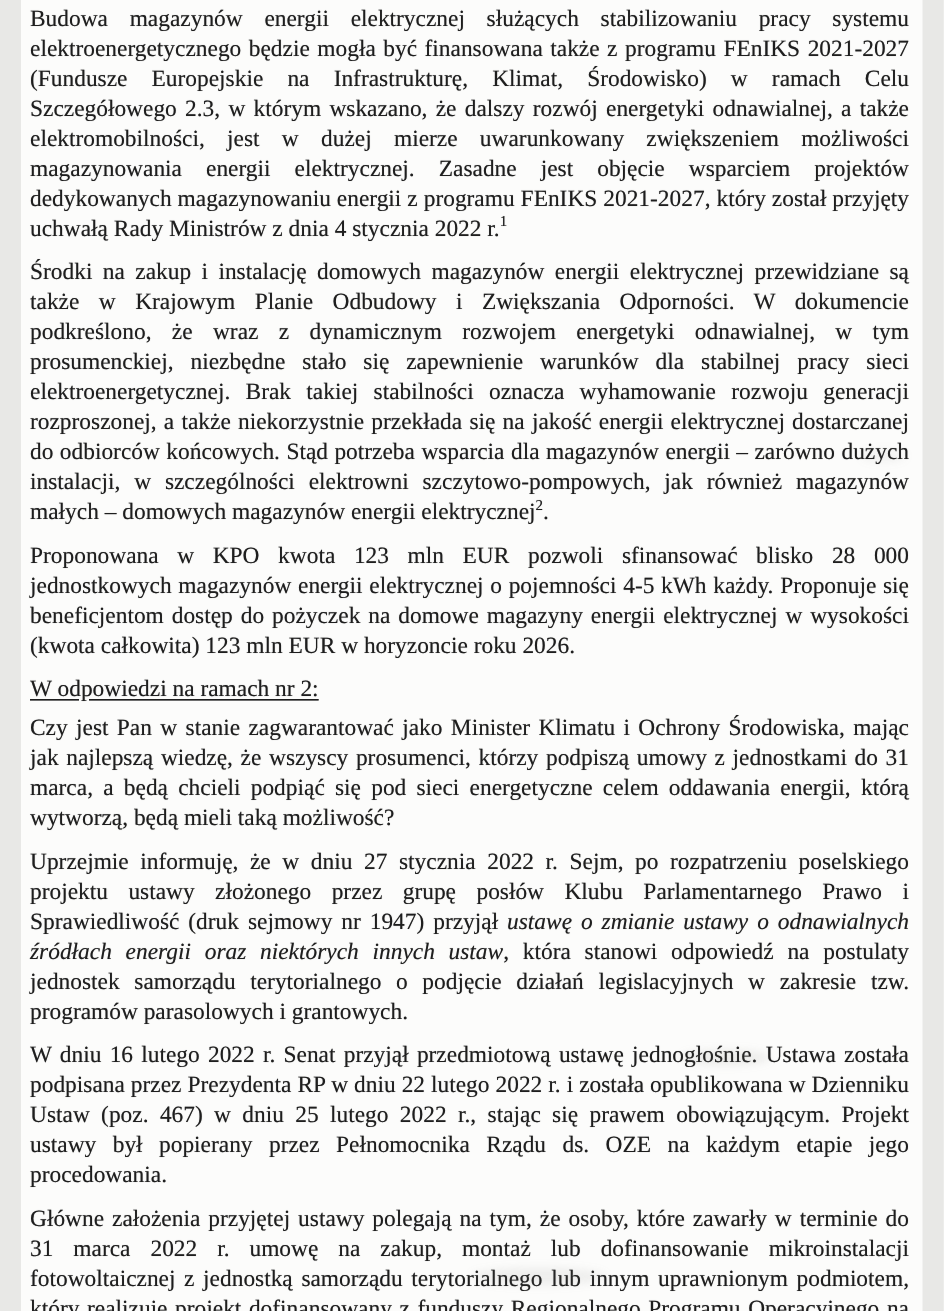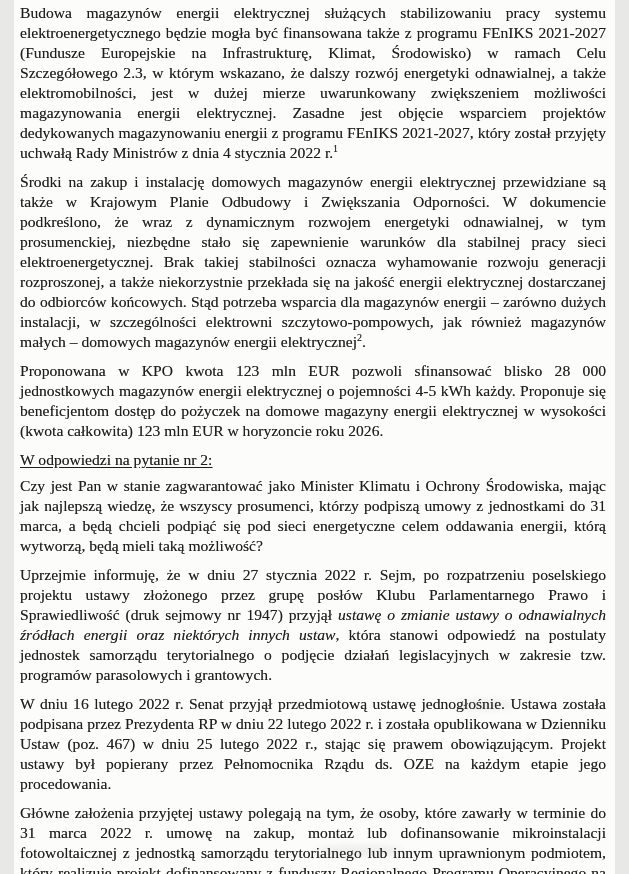--- a/index.html
+++ b/index.html
@@ -71,21 +71,21 @@
 <body>
 
 <div class="page">
 
   <p class="para"><span>Budowa magazynów energii elektrycznej służących stabilizowaniu pracy systemu elektroenergetycznego będzie mogła być finansowana także z programu FEnIKS 2021-2027 (Fundusze Europejskie na Infrastrukturę, Klimat, Środowisko) w ramach Celu Szczegółowego 2.3, w którym wskazano, że dalszy rozwój energetyki odnawialnej, a także elektromobilności, jest w dużej mierze uwarunkowany zwiększeniem możliwości magazynowania energii elektrycznej. Zasadne jest objęcie wsparciem projektów dedykowanych magazynowaniu energii z programu FEnIKS 2021-2027, który został przyjęty uchwałą Rady Ministrów z dnia 4 stycznia 2022 r.</span><sup>1</sup></p>
 
   <p class="para"><span>Środki na zakup i instalację domowych magazynów energii elektrycznej przewidziane są także w Krajowym Planie Odbudowy i Zwiększania Odporności. W dokumencie podkreślono, że wraz z dynamicznym rozwojem energetyki odnawialnej, w tym prosumenckiej, niezbędne stało się zapewnienie warunków dla stabilnej pracy sieci elektroenergetycznej. Brak takiej stabilności oznacza wyhamowanie rozwoju generacji rozproszonej, a także niekorzystnie przekłada się na jakość energii elektrycznej dostarczanej do odbiorców końcowych. Stąd potrzeba wsparcia dla magazynów energii – zarówno dużych instalacji, w szczególności elektrowni szczytowo-pompowych, jak również magazynów małych – domowych magazynów energii elektrycznej</span><sup>2</sup><span>.</span></p>
 
   <p class="para"><span>Proponowana w KPO kwota 123 mln EUR pozwoli sfinansować blisko 28 000 jednostkowych magazynów energii elektrycznej o pojemności 4-5 kWh każdy. Proponuje się beneficjentom dostęp do pożyczek na domowe magazyny energii elektrycznej w wysokości (kwota całkowita) 123 mln EUR w horyzoncie roku 2026.</span></p>
 
-  <p class="para heading"><span class="underlined">W odpowiedzi na pytanie nr 2:</span></p>
+  <p class="para heading"><span class="underlined">W odpowiedzi na ramach nr 2:</span></p>
 
   <p class="para question"><span>Czy jest Pan w stanie zagwarantować jako Minister Klimatu i Ochrony Środowiska, mając jak najlepszą wiedzę, że wszyscy prosumenci, którzy podpiszą umowy z jednostkami do 31 marca, a będą chcieli podpiąć się pod sieci energetyczne celem oddawania energii, którą wytworzą, będą mieli taką możliwość?</span></p>
 
   <p class="para"><span>Uprzejmie informuję, że w dniu 27 stycznia 2022 r. Sejm, po rozpatrzeniu poselskiego projektu ustawy złożonego przez grupę posłów Klubu Parlamentarnego Prawo i Sprawiedliwość (druk sejmowy nr 1947) przyjął </span><span class="inline-italic">ustawę o zmianie ustawy o odnawialnych źródłach energii oraz niektórych innych ustaw</span><span>, która stanowi odpowiedź na postulaty jednostek samorządu terytorialnego o podjęcie działań legislacyjnych w zakresie tzw. programów parasolowych i grantowych.</span></p>
 
   <p class="para"><span>W dniu 16 lutego 2022 r. Senat przyjął przedmiotową ustawę jednogłośnie. Ustawa została podpisana przez Prezydenta RP w dniu 22 lutego 2022 r. i została opublikowana w Dzienniku Ustaw (poz. 467) w dniu 25 lutego 2022 r., stając się prawem obowiązującym. Projekt ustawy był popierany przez Pełnomocnika Rządu ds. OZE na każdym etapie jego procedowania.</span></p>
 
   <p class="para"><span>Główne założenia przyjętej ustawy polegają na tym, że osoby, które zawarły w terminie do 31 marca 2022 r. umowę na zakup, montaż lub dofinansowanie mikroinstalacji fotowoltaicznej z jednostką samorządu terytorialnego lub innym uprawnionym podmiotem, który realizuje projekt dofinansowany z funduszy Regionalnego Programu Operacyjnego na lata 2014-2020, oraz złożyła prawidłowo wniosek o przyłączenie mikroinstalacji do sieci elektroenergetycznej w terminie do 31 grudnia 2023 r., będzie mogła rozliczać się w zakresie wytworzonej i pobranej energii elektrycznej na dotychczasowych zasadach, tj. w systemie opustów.</span></p>
 
   <div class="smudge smudge-1"></div>

